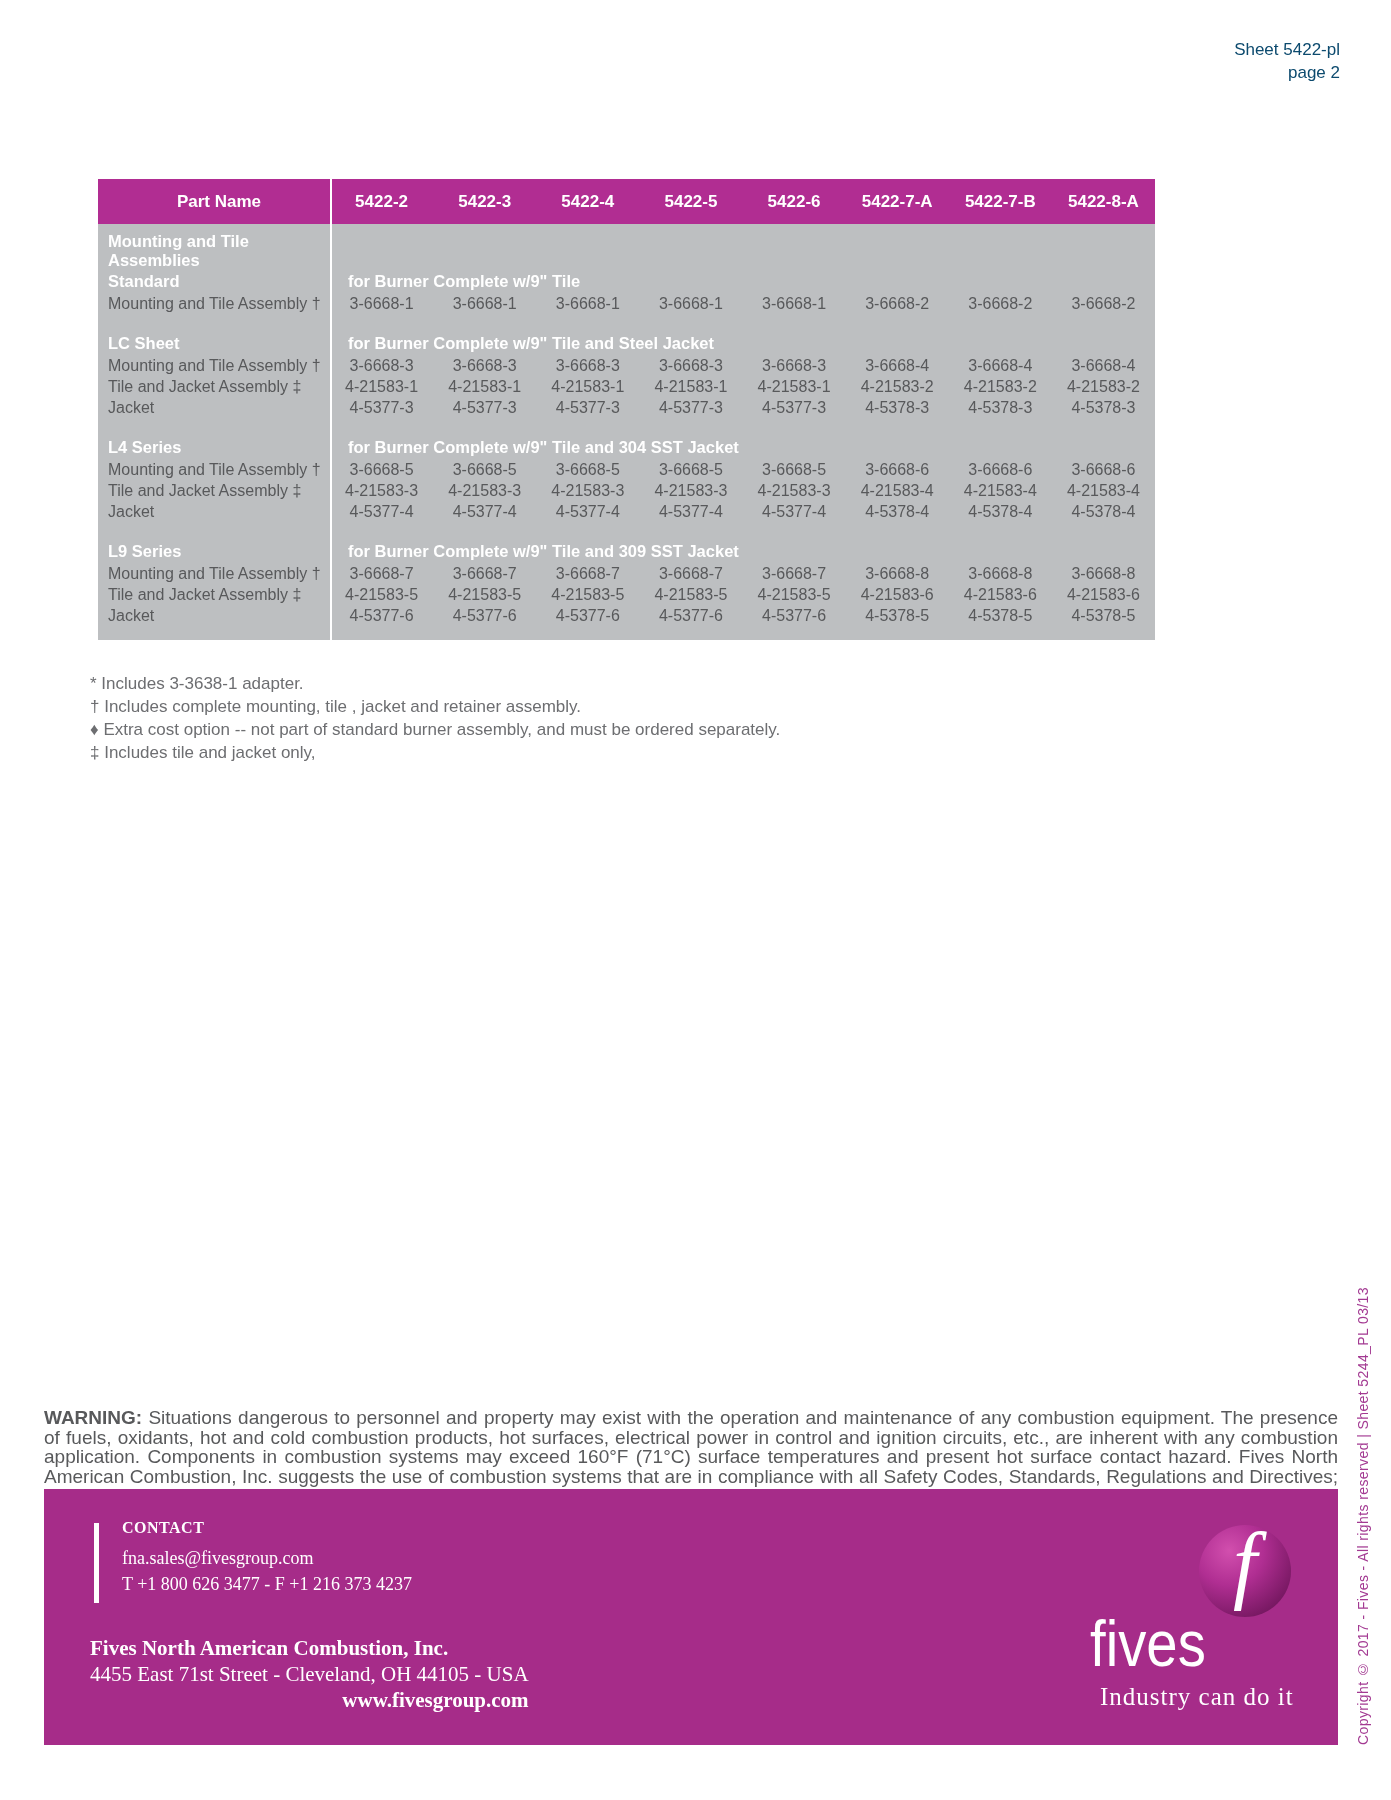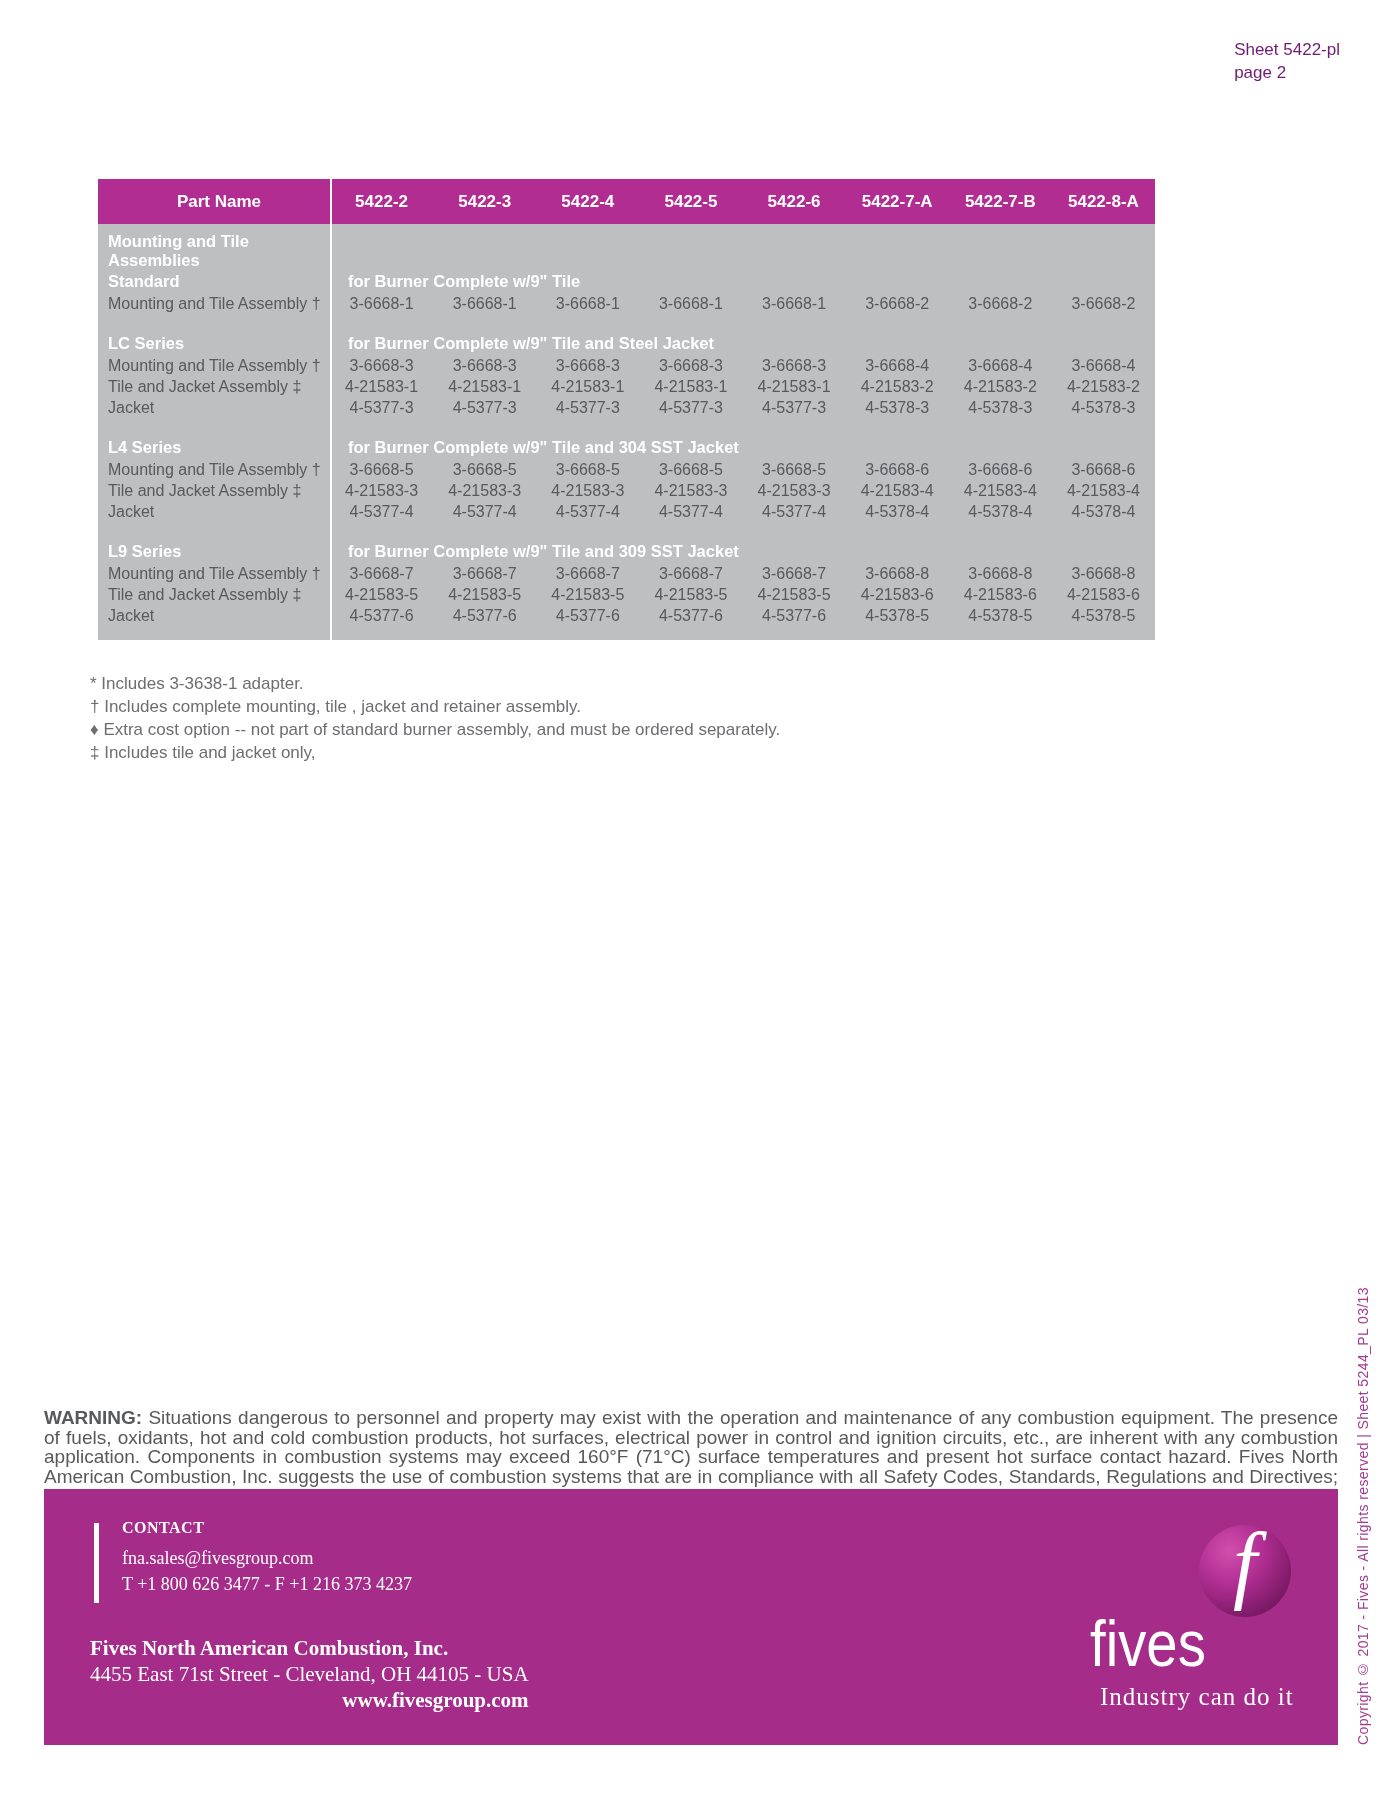--- a/index.html
+++ b/index.html
@@ -1,21 +1,21 @@
 <!DOCTYPE html>
 <html><head>
 <meta charset="utf-8">
 <style>
   html,body{margin:0;padding:0;background:#fff;}
   .page{position:relative;width:1391px;height:1800px;background:#ffffff;overflow:hidden;
         font-family:"Liberation Sans", sans-serif;}
 
   
-  .sheet-ref{position:absolute;top:38px;right:51px;
-             color:#701a75;font-size:17px;line-height:23px;}
+  .sheet-ref{position:absolute;top:38px;right:51px;text-align:right;
+             color:#0c4a6e;font-size:17px;line-height:23px;}
 
   
   .parts-table{position:absolute;left:98px;top:179px;width:1057px;}
   .parts-table::after{content:'';position:absolute;left:232px;top:0;bottom:0;width:2px;background:#fff;}
   .thead{display:grid;grid-template-columns:232px repeat(8,1fr);
          background:#b12d92;height:45px;align-items:center;
          color:#fff;font-weight:bold;font-size:17px;}
   .tbody{background:#bdbfc1;padding:8px 0 14px 0;}
   .tr{display:grid;grid-template-columns:232px repeat(8,1fr);align-items:center;min-height:21px;}
   .tr.sec,.tr.intro{min-height:23px;}
@@ -99,21 +99,21 @@
           <div class="td tc val">3-6668-1</div>
           <div class="td tc val">3-6668-1</div>
           <div class="td tc val">3-6668-1</div>
           <div class="td tc val">3-6668-1</div>
           <div class="td tc val">3-6668-2</div>
           <div class="td tc val">3-6668-2</div>
           <div class="td tc val">3-6668-2</div>
         </div>
         <div class="tgap"></div>
         <div class="tr sec">
-          <div class="td tl sec-name">LC Series</div>
+          <div class="td tl sec-name">LC Sheet</div>
           <div class="td note">for  Burner Complete w/9" Tile and Steel Jacket</div>
         </div>
         <div class="tr">
           <div class="td tl part-label">Mounting and Tile Assembly †</div>
           <div class="td tc val">3-6668-3</div>
           <div class="td tc val">3-6668-3</div>
           <div class="td tc val">3-6668-3</div>
           <div class="td tc val">3-6668-3</div>
           <div class="td tc val">3-6668-3</div>
           <div class="td tc val">3-6668-4</div>

